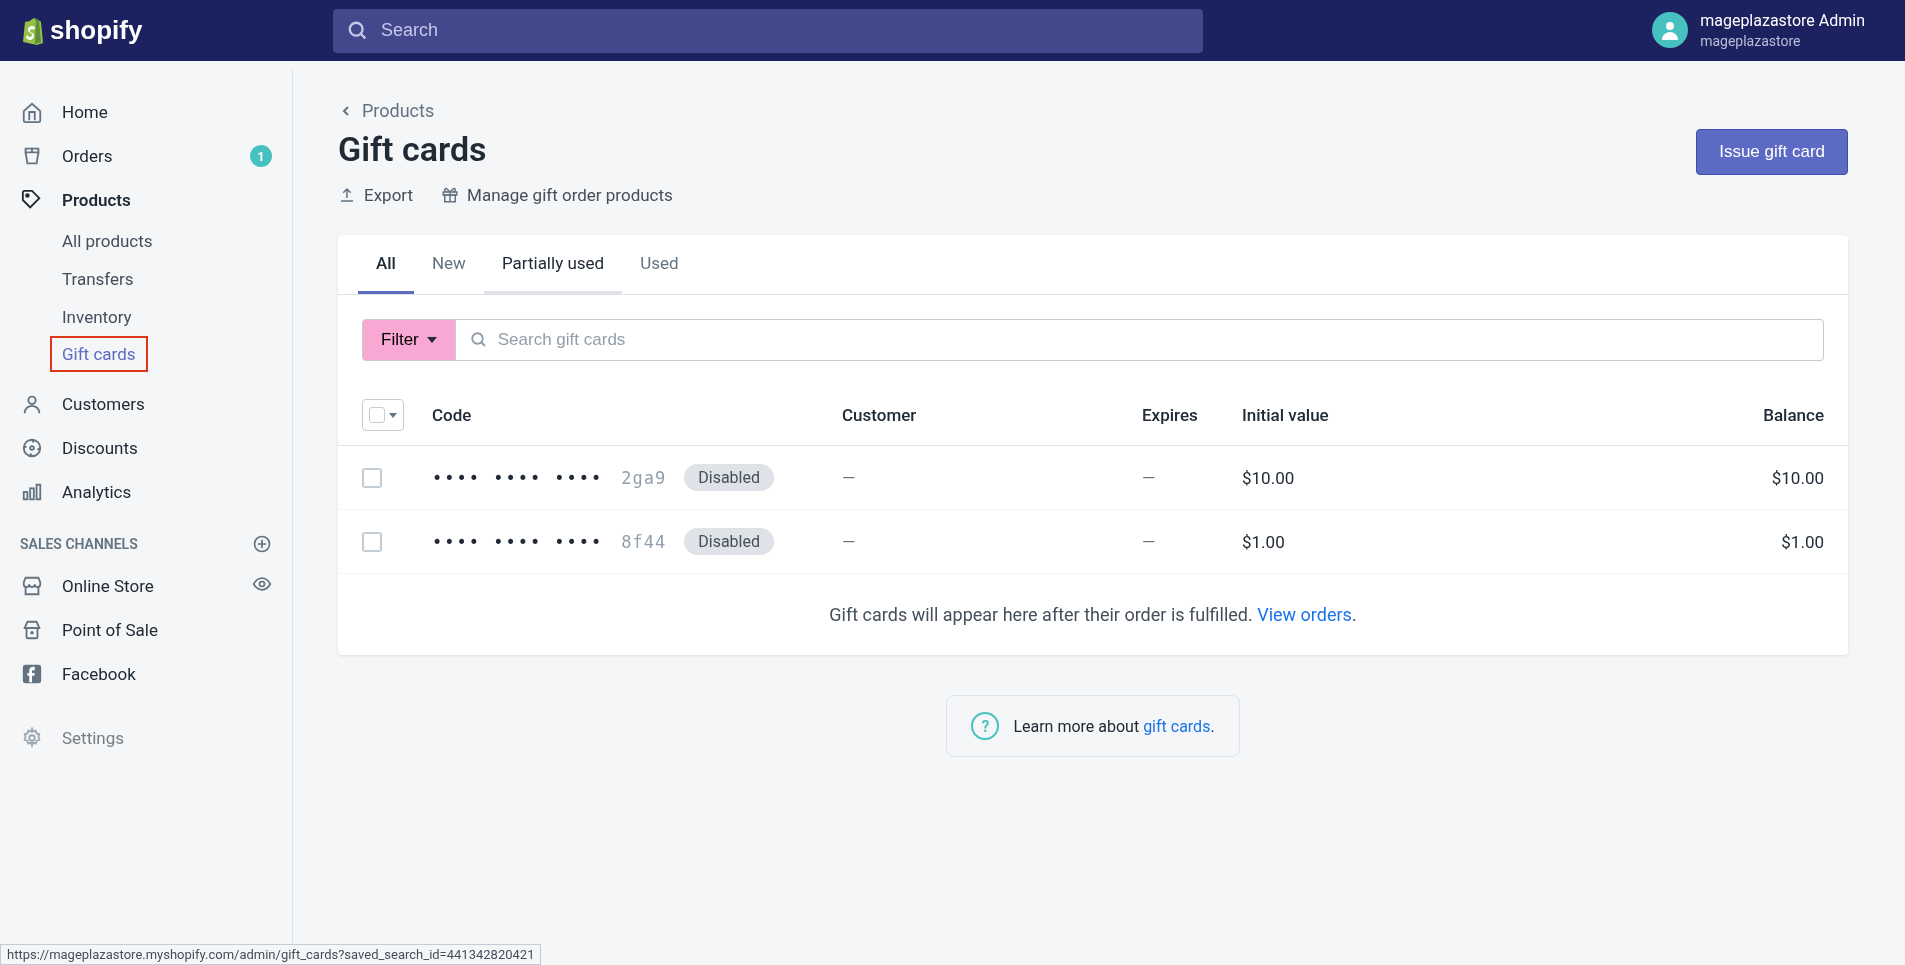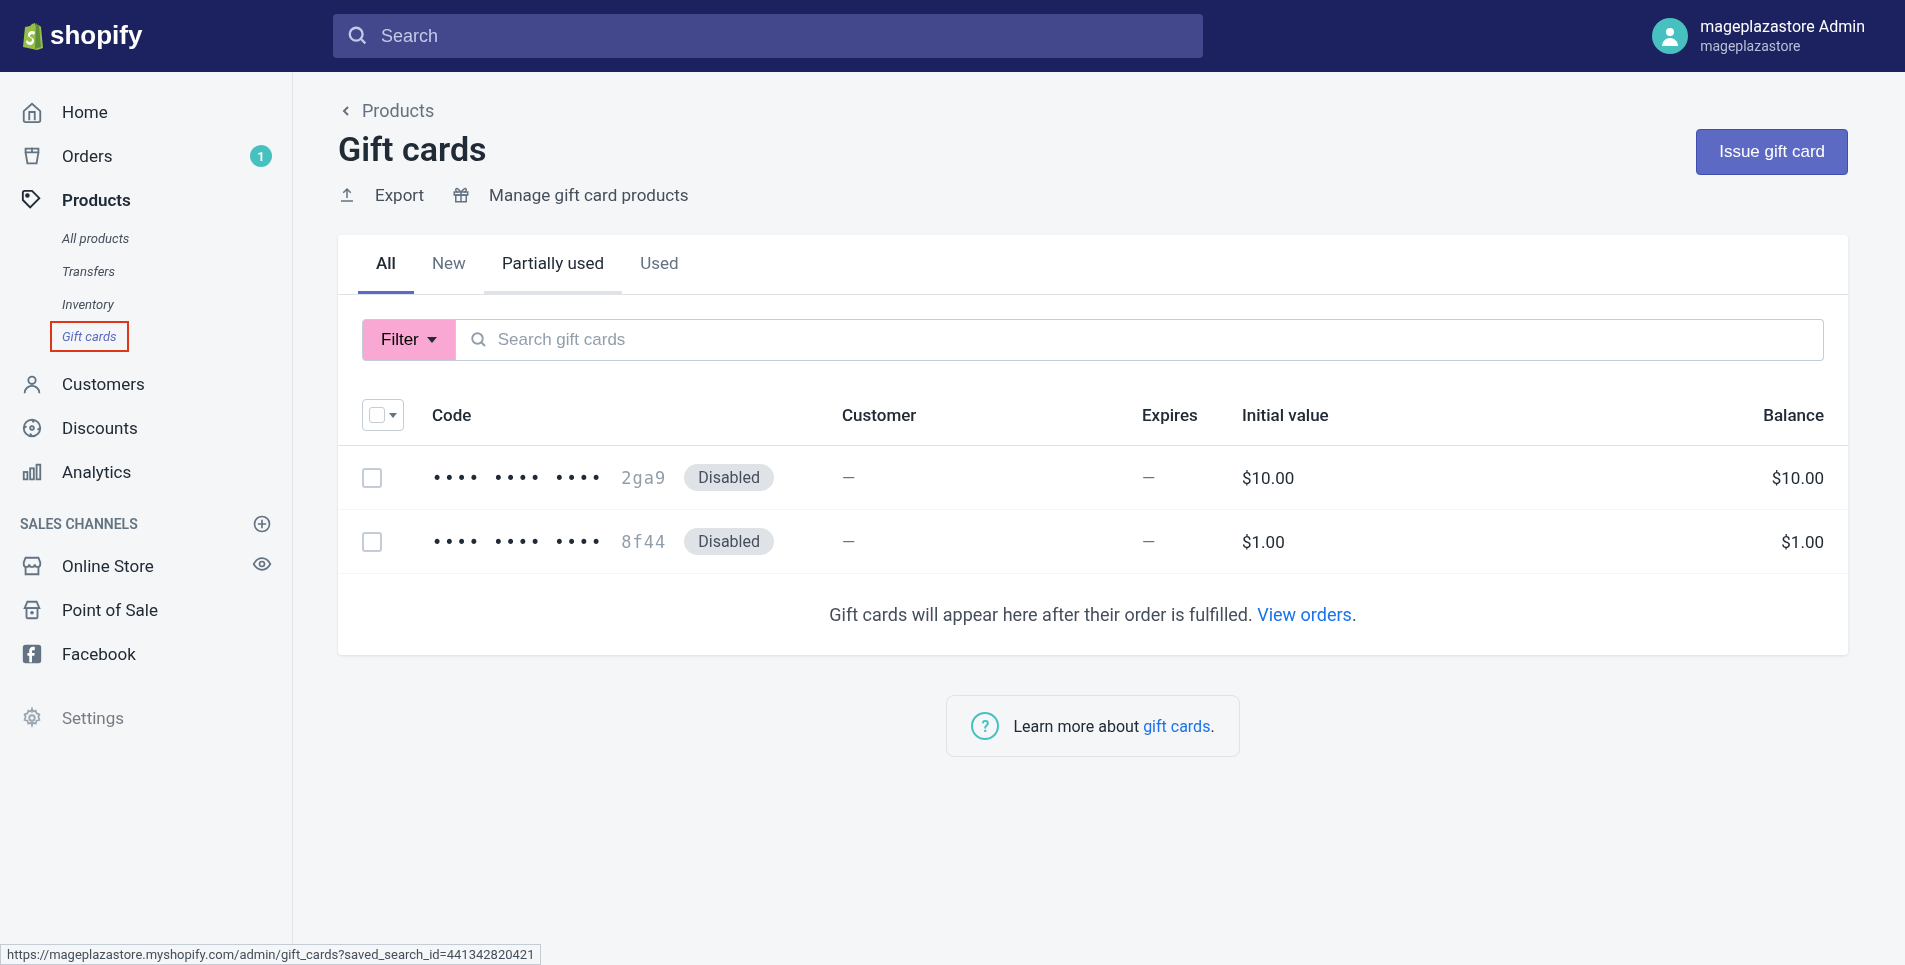--- a/index.html
+++ b/index.html
@@ -1,50 +1,50 @@
 <!DOCTYPE html>
 <html><head>
 <meta charset="utf-8">
 <style>
 * { margin:0; padding:0; box-sizing:border-box; }
 body { font-family: -apple-system, BlinkMacSystemFont, "Segoe UI", Roboto, sans-serif; background:#f4f6f8; color:#212b36; width:1905px; height:965px; overflow:hidden; }
 
-.topbar { position:fixed; top:0; left:0; right:0; height:72px; background:#1c2260; display:flex; align-items:center; z-index:100; }
+.topbar { position:fixed; top:0; left:0; right:0; height:61px; background:#1c2260; display:flex; align-items:center; z-index:100; }
 .topbar-logo { width:293px; display:flex; align-items:center; padding-left:20px; }
 .logo-svg { display:flex; align-items:center; gap:4px; color:white; }
 .topbar-search { flex:1; padding:0 40px; }
 .search-box { background:#42488b; border-radius:4px; height:44px; display:flex; align-items:center; padding:0 14px; max-width:870px; }
 .search-box svg { flex-shrink:0; }
 .search-box input { background:transparent; border:none; outline:none; font-size:18px; color:#c4c9e8; margin-left:12px; flex:1; }
 .search-box input::placeholder { color:#c4c9e8; }
 .topbar-user { display:flex; align-items:center; padding-right:40px; gap:12px; }
 .avatar { width:36px; height:36px; border-radius:50%; background:#47c1bf; display:flex; align-items:center; justify-content:center; }
 .user-info { color:white; line-height:1.3; }
 .user-name { font-size:16px; }
 .user-store { font-size:14px; color:#b8bfd8; }
 
 .sidebar { position:fixed; top:70px; left:0; bottom:0; width:293px; background:#f4f6f8; border-right:1px solid #dfe3e8; overflow-y:auto; padding-top:20px; }
 .nav-item { display:flex; align-items:center; padding:10px 20px; cursor:pointer; color:#212b36; font-size:17px; }
 .nav-item .icon { width:24px; height:24px; margin-right:18px; display:flex; align-items:center; justify-content:center; }
 .nav-item.active { font-weight:600; }
 .nav-item .badge { margin-left:auto; background:#47c1bf; color:white; border-radius:50%; width:22px; height:22px; display:flex; align-items:center; justify-content:center; font-size:13px; font-weight:600; }
-.sub-item { padding:9px 20px 9px 62px; font-size:13px; color:#454f5b; cursor:pointer;font-style:italic; }
+.sub-item { padding:9px 20px 9px 62px; font-size:17px; color:#454f5b; cursor:pointer; }
 .sub-item.selected { color:#5c6ac4; }
 .sub-item.highlighted { border:2px solid #de3618; display:inline-block; margin-left:50px; padding:6px 10px; }
 .section-header { display:flex; align-items:center; justify-content:space-between; padding:20px 20px 10px 20px; font-size:14px; font-weight:600; color:#637381; }
 .section-header svg { cursor:pointer; }
 .eye-icon { margin-left:auto; color:#637381; }
 
 .main { margin-left:293px; margin-top:70px; padding:30px 45px; max-width:1600px; }
 .breadcrumb { display:flex; align-items:center; color:#637381; font-size:18px; margin-bottom:8px; cursor:pointer; }
 .breadcrumb svg { margin-right:8px; }
 .page-header { display:flex; align-items:flex-start; justify-content:space-between; margin-bottom:30px; }
 .page-title { font-size:34px; font-weight:600; margin-bottom:16px; }
 .header-actions { display:flex; gap:28px; }
-.header-action { display:flex; align-items:center; gap:19px; color:#454f5b; font-size:17px; cursor:pointer; }
+.header-action { display:flex; align-items:center; gap:8px; color:#454f5b; font-size:17px; cursor:pointer; }
 .primary-btn { background:#5c6ac4; color:white; border:none; padding:12px 22px; border-radius:4px; font-size:17px; cursor:pointer; border:1px solid #3f4eae; }
 
 .card { background:white; border-radius:4px; box-shadow:0 1px 3px rgba(0,0,0,0.1); }
 .tabs { display:flex; border-bottom:1px solid #dfe3e8; padding:0 20px; }
 .tab { padding:18px 18px; font-size:17px; color:#637381; cursor:pointer; border-bottom:3px solid transparent; }
 .tab.active { color:#212b36; border-bottom-color:#5c6ac4; font-weight:500; }
 .tab.hover { color:#212b36; border-bottom-color:#dfe3e8; }
 
 .filter-bar { display:flex; padding:24px; gap:0; }
 .filter-btn { display:flex; align-items:center; gap:8px; padding:10px 18px; border:1px solid #c4cdd5; border-radius:4px 0 0 4px; font-size:17px; background:#f9a8d4; cursor:pointer; }
@@ -256,21 +256,21 @@
               <path d="M12 16V4m-5 5l5-5 5 5M4 20h16"></path>
             </svg>
           <span>Export</span>
         </div>
         <div class="header-action">
           <svg width="18" height="18" viewBox="0 0 24 24" fill="none" stroke="#637381" stroke-width="2">
               <rect x="3" y="8" width="18" height="4"></rect>
               <rect x="5" y="12" width="14" height="9"></rect>
               <path d="M12 8v13M8 8c-2 0-3-1-3-3s2-2 3-1 2 2 4 4M16 8c2 0 3-1 3-3s-2-2-3-1-2 2-4 4"></path>
             </svg>
-          <span>Manage gift card products</span>
+          <span>Manage gift order products</span>
         </div>
       </div>
     </div>
     <button class="primary-btn">Issue gift card</button>
   </div>
 
   <div class="card">
     <div class="tabs">
       <div class="tab active">All</div>
       <div class="tab">New</div>

